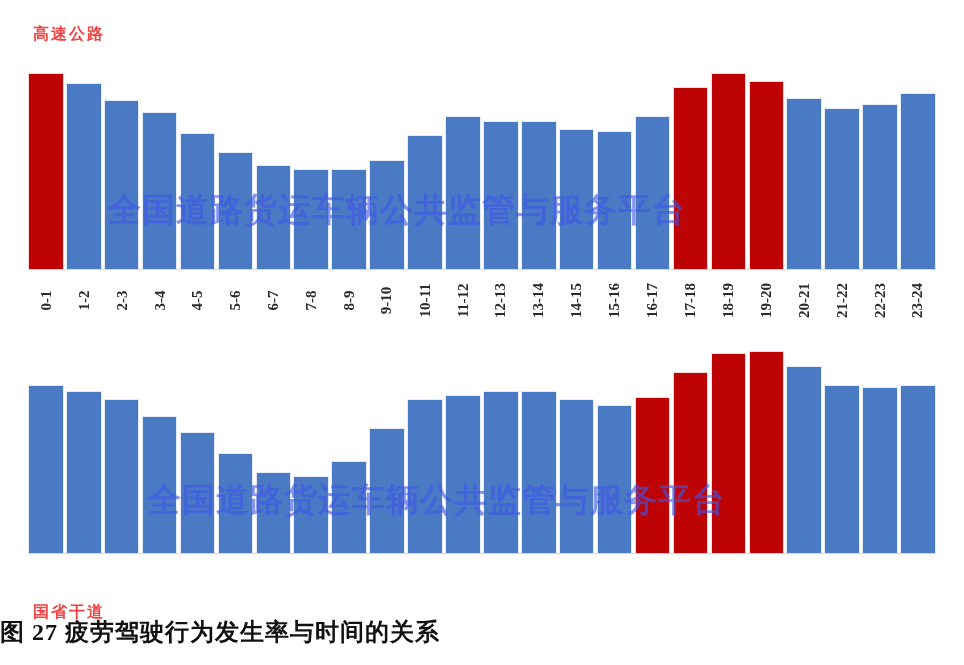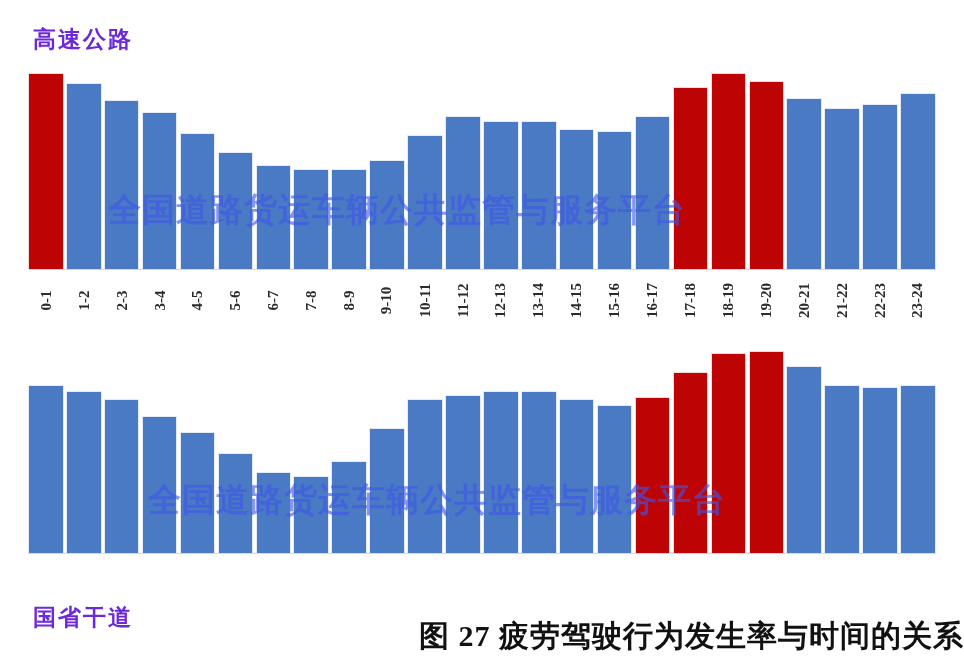--- a/index.html
+++ b/index.html
@@ -9,23 +9,23 @@
     font-family:"Liberation Serif", serif;
     overflow:hidden;
     position:relative;
   }
   .page{position:relative;width:964px;height:665px;}
 
   
   .panel-label{
     position:absolute;
     font-family:"Liberation Serif", serif;
-    font-size:23px;
+    font-size:16px;
     font-weight:600;
-    color:#6d28d9;
+    color:#ef4444;
     letter-spacing:2px;
     white-space:nowrap;
   }
   #top-label{left:33px;top:24px;}
   #bottom-label{left:33px;top:602px;}
 
   
   .panel{position:absolute;left:0;width:964px;}
   #panel-top{top:60px;height:285px;}
   #panel-bottom{top:345px;height:215px;}
@@ -108,23 +108,23 @@
     letter-spacing:1px;
     pointer-events:none;
   }
   #watermark-top{left:108px;top:188px;}
   #watermark-bottom{left:148px;top:478px;}
 
   
   #caption{
     position:absolute;
     left:0;width:964px;top:616px;
-    text-align:right;
+    text-align:left;
     font-family:"Liberation Serif", serif;
-    font-size:30px;
+    font-size:24px;
     font-weight:700;
     color:#111111;
     letter-spacing:1px;
   }
 </style>
 </head>
 <body>
 
 <div class="page">
 

